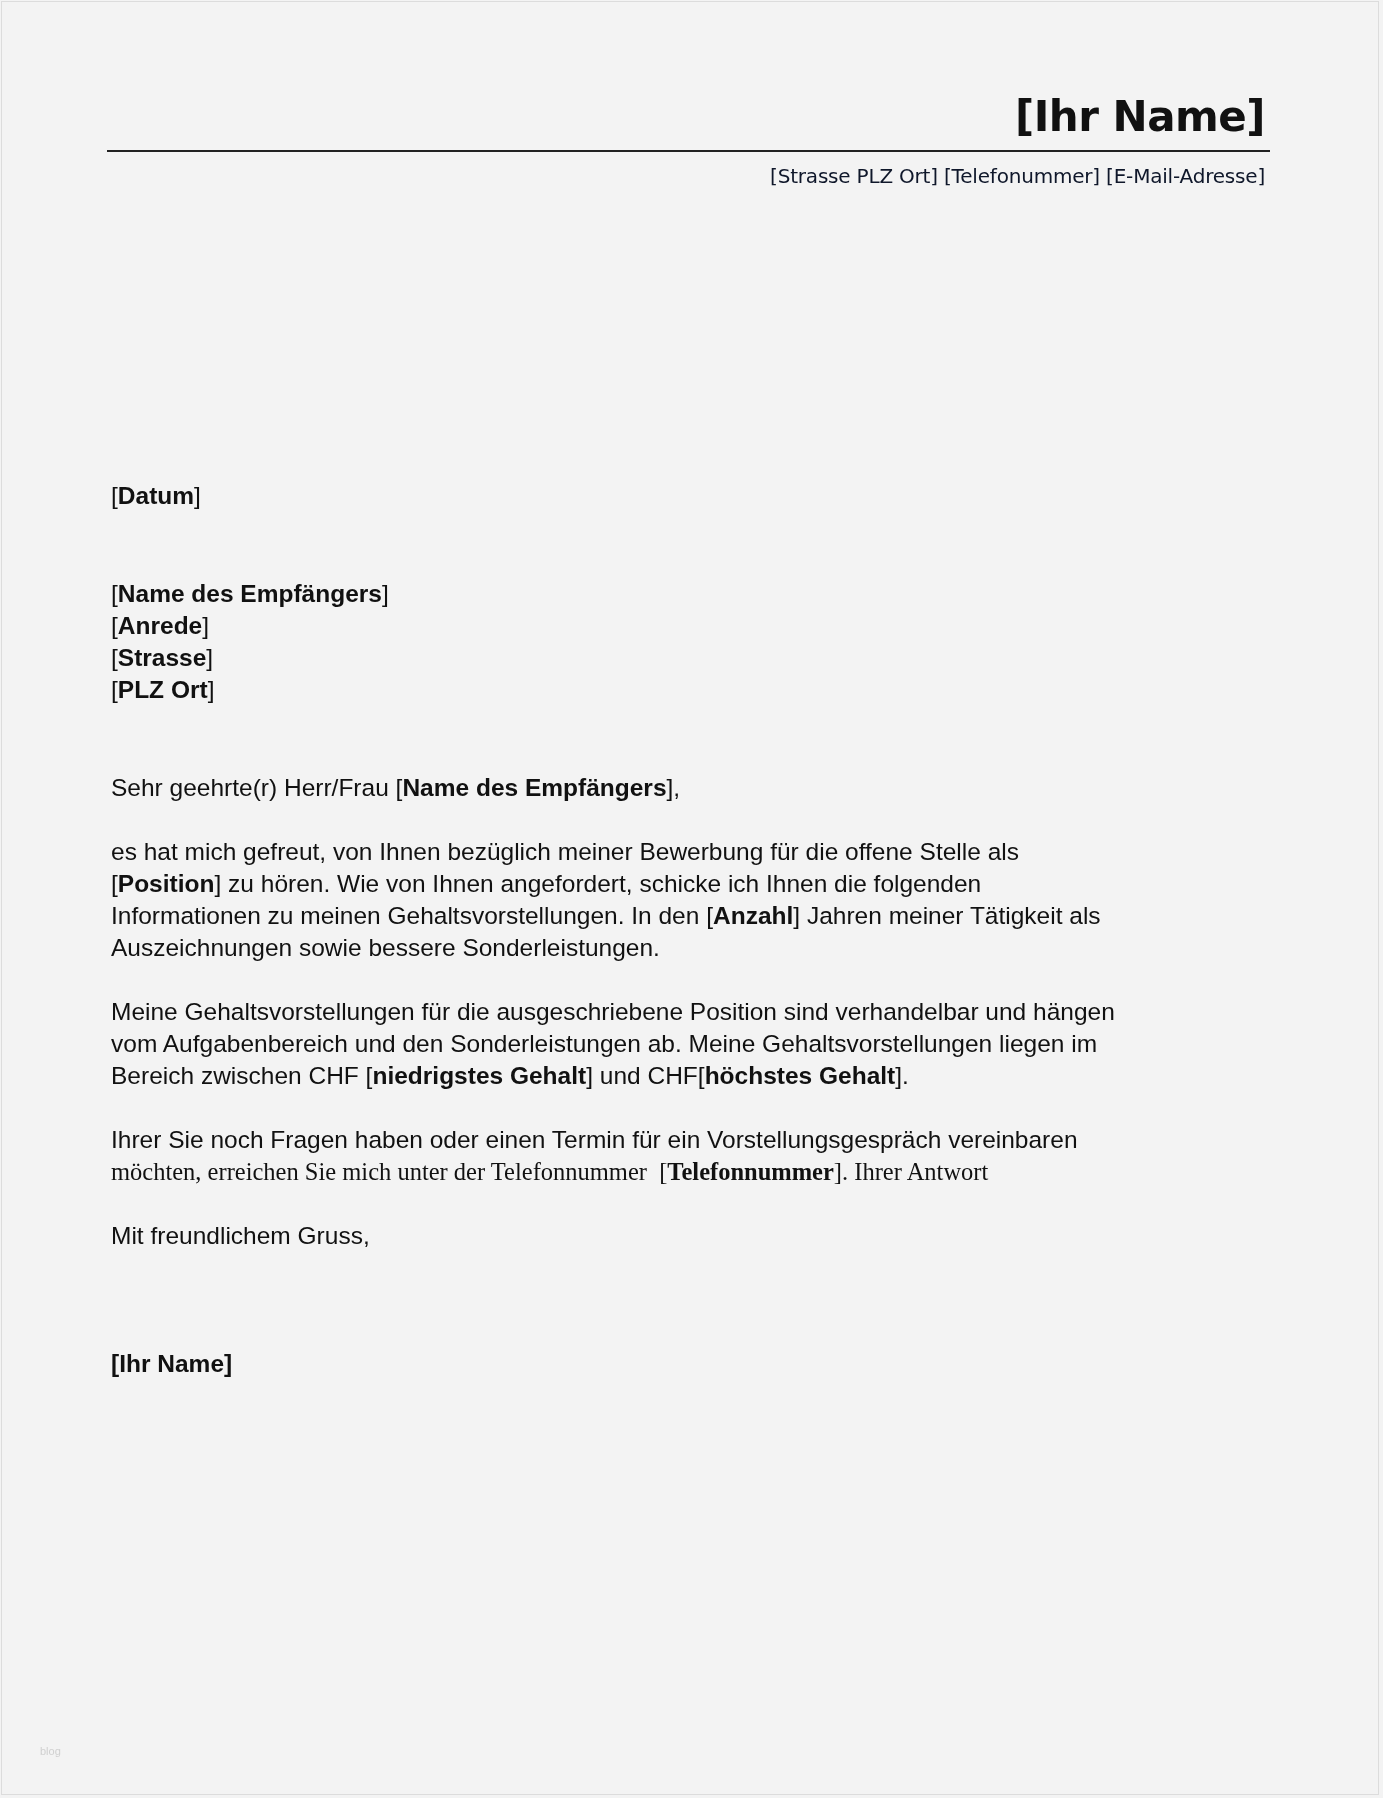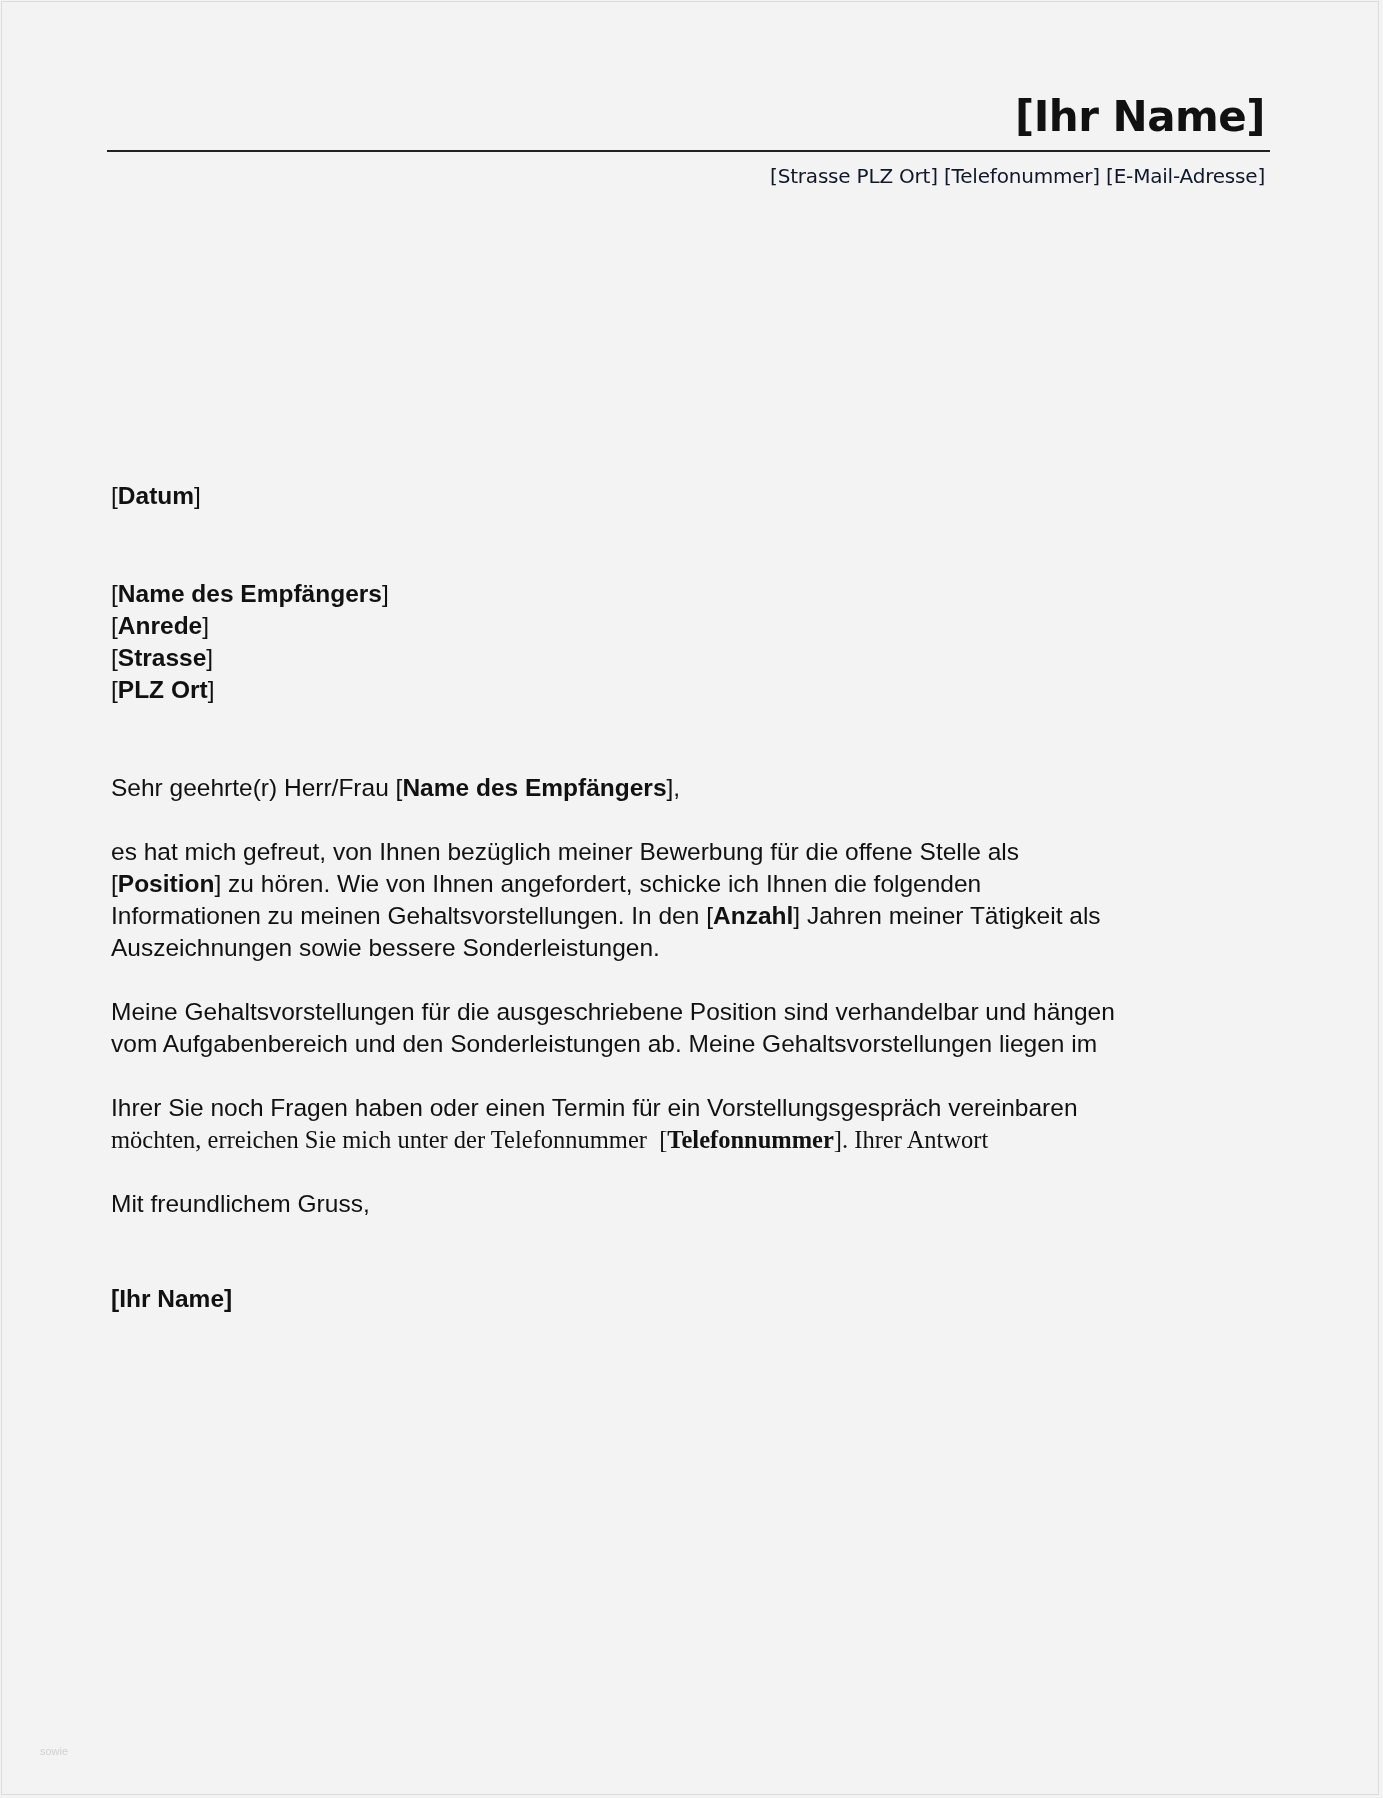--- a/index.html
+++ b/index.html
@@ -47,21 +47,21 @@
       width: 1160px;
       font-size: 24.5px;
       line-height: 32px;
     }
     .line { white-space: nowrap; }
     .b { font-weight: bold; }
     .date { margin-bottom: 66px; }
     .recipient { margin-bottom: 66px; }
     .salutation { margin-bottom: 32px; }
     .para { margin-bottom: 32px; }
-    .closing { margin-bottom: 63px; }
+    .closing { margin-bottom: 96px; }
     .watermark {
       position: absolute; left: 40px; top: 1745px;
       font-size: 11px; color: #d0d0d0;
     }
   </style>
 </head>
 <body>
 
 <div class="page-border"></div>
 
@@ -85,25 +85,26 @@
   <div class="para">
     <div class="line">es hat mich gefreut, von Ihnen bezüglich meiner Bewerbung für die offene Stelle als</div>
     <div class="line"><span>[</span><span class="b">Position</span><span>] zu hören. Wie von Ihnen angefordert, schicke ich Ihnen die folgenden</span></div>
     <div class="line"><span>Informationen zu meinen Gehaltsvorstellungen. In den [</span><span class="b">Anzahl</span><span>] Jahren meiner Tätigkeit als</span></div>
     <div class="line">Auszeichnungen sowie bessere Sonderleistungen.</div>
   </div>
 
   <div class="para">
     <div class="line">Meine Gehaltsvorstellungen für die ausgeschriebene Position sind verhandelbar und hängen</div>
     <div class="line">vom Aufgabenbereich und den Sonderleistungen ab. Meine Gehaltsvorstellungen liegen im</div>
+    <div class="line"><span>Bereich zwischen CHF [</span><span class="b">niedrigstes Gehalt</span><span>] und CHF[</span><span class="b">höchstes Gehalt</span><span>].</span></div>
   </div>
 
   <div class="para">
     <div class="line">Ihrer Sie noch Fragen haben oder einen Termin für ein Vorstellungsgespräch vereinbaren</div>
     <div class="line" style="white-space: pre; font-family: Liberation Serif, serif;"><span>möchten, erreichen Sie mich unter der Telefonnummer  [</span><span class="b">Telefonnummer</span><span>]. Ihrer Antwort</span></div>
   </div>
 
   <div class="line closing">Mit freundlichem Gruss,</div>
 
   <div class="line b">[Ihr Name]</div>
 </div>
 
-<div class="watermark">sowie</div>
+<div class="watermark">blog</div>
 
 </body></html>

